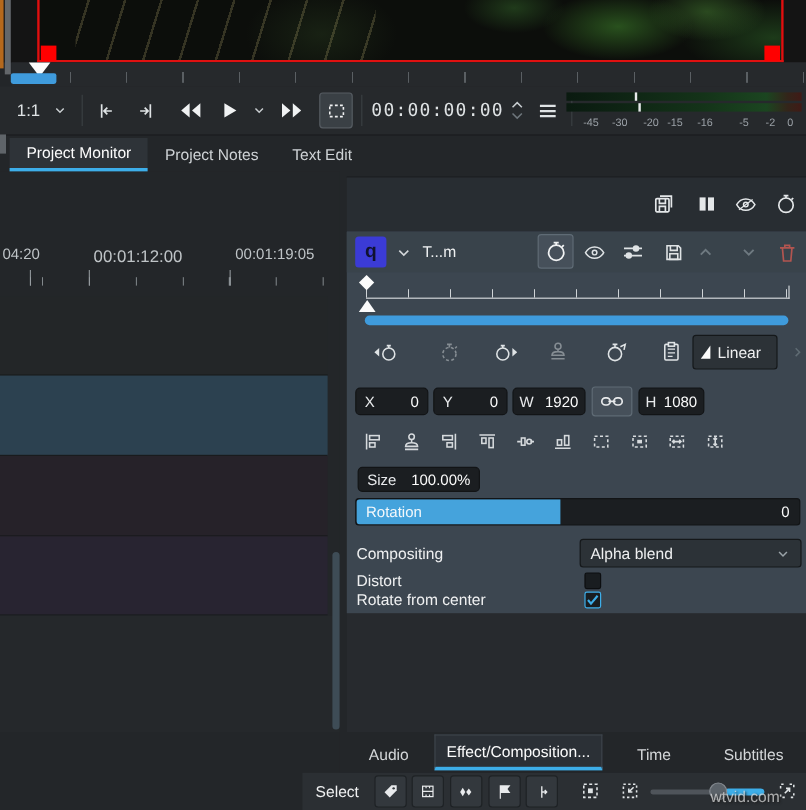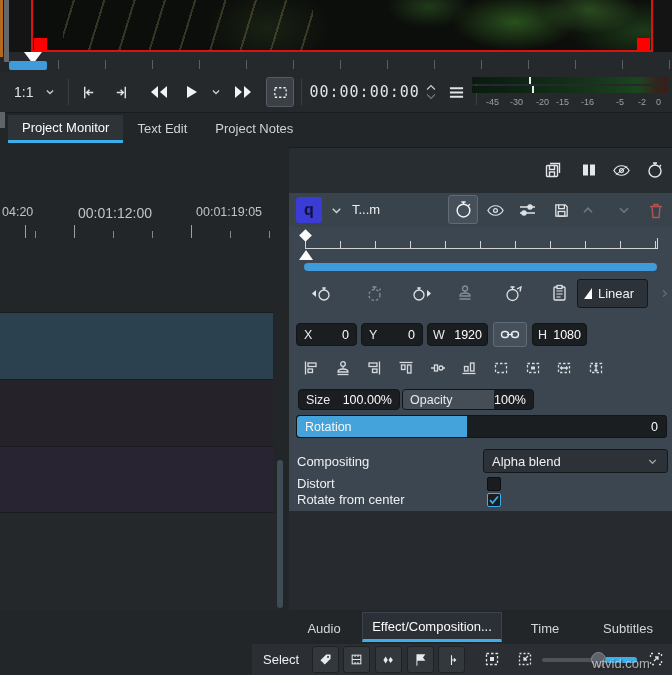--- a/index.html
+++ b/index.html
@@ -146,22 +146,22 @@
     <span class="mlabel" style="left:109px;">-16</span>
     <span class="mlabel" style="left:144px;">-5</span>
     <span class="mlabel" style="left:166px;">-2</span>
     <span class="mlabel" style="left:184px;">0</span>
   </div>
 </div>
 
 <div class="ab" style="left:0;top:112px;width:5px;height:16px;background:#5f6469;"></div>
 <div class="ab tabrow" style="padding-left:8px;">
   <button class="tab active">Project Monitor</button>
+  <button class="tab">Project Notes</button>
   <button class="tab">Text Edit</button>
-  <button class="tab">Project Notes</button>
 </div>
 
 <div class="ab" style="left:0;top:143px;width:283px;height:467px;background:#232629;">
   <div class="ab" style="left:0;top:52px;width:283px;height:45px;">
     <span class="ab" style="left:2px;top:10px;font-size:12.5px;color:#bfc4c7;">04:20</span>
     <span class="ab" style="left:78px;top:10px;font-size:14px;color:#bfc4c7;">00:01:12:00</span>
     <span class="ab" style="left:196px;top:10px;font-size:12.5px;color:#bfc4c7;">00:01:19:05</span>
     <div class="ab" style="left:0;bottom:2px;width:283px;height:7px;
          background:repeating-linear-gradient(90deg,#82888c 0 1px,transparent 1px 39px);background-position:35px 0;"></div>
     <div class="ab" style="left:0;bottom:2px;width:283px;height:13px;
@@ -417,25 +417,20 @@
             <rect x="3.5" y="4.5" width="11" height="9" stroke-dasharray="2.5 2"></rect>
             <path d="M9 5.8v6.4M7.5 7.2L9 5.8l1.5 1.4M7.5 10.8L9 12.2l1.5-1.4"></path>
           </svg>
       </button>
     </div>
 
     <div class="sb" style="left:9px;top:196px;width:102px;height:21px;">
       <span class="lbl">Size</span>
       <span class="val">100.00%</span>
     </div>
-    <div class="sb" style="left:113px;top:196px;width:132px;height:21px;padding:0;">
-      <div class="ab" style="left:0;top:0;width:70%;height:100%;background:#454e56;"></div>
-      <span class="lbl ab" style="left:7px;top:3px;">Opacity</span>
-      <span class="val ab" style="right:7px;top:3px;">100%</span>
-    </div>
 
     <div class="sb" style="left:7px;top:222px;width:371px;height:23px;padding:0;border-radius:3px;">
       <div class="ab" style="left:0;top:0;width:46%;height:100%;background:#45a3dc;border-radius:3px 0 0 3px;"></div>
       <span class="lbl ab" style="left:8px;top:4px;color:#f4f8fb;">Rotation</span>
       <span class="val ab" style="right:8px;top:4px;">0</span>
     </div>
 
     <span class="ab" style="left:8px;top:261px;">Compositing</span>
     <button class="combo" style="left:194px;top:256px;width:185px;height:24px;padding:0 8px;">
       <span>Alpha blend</span>

